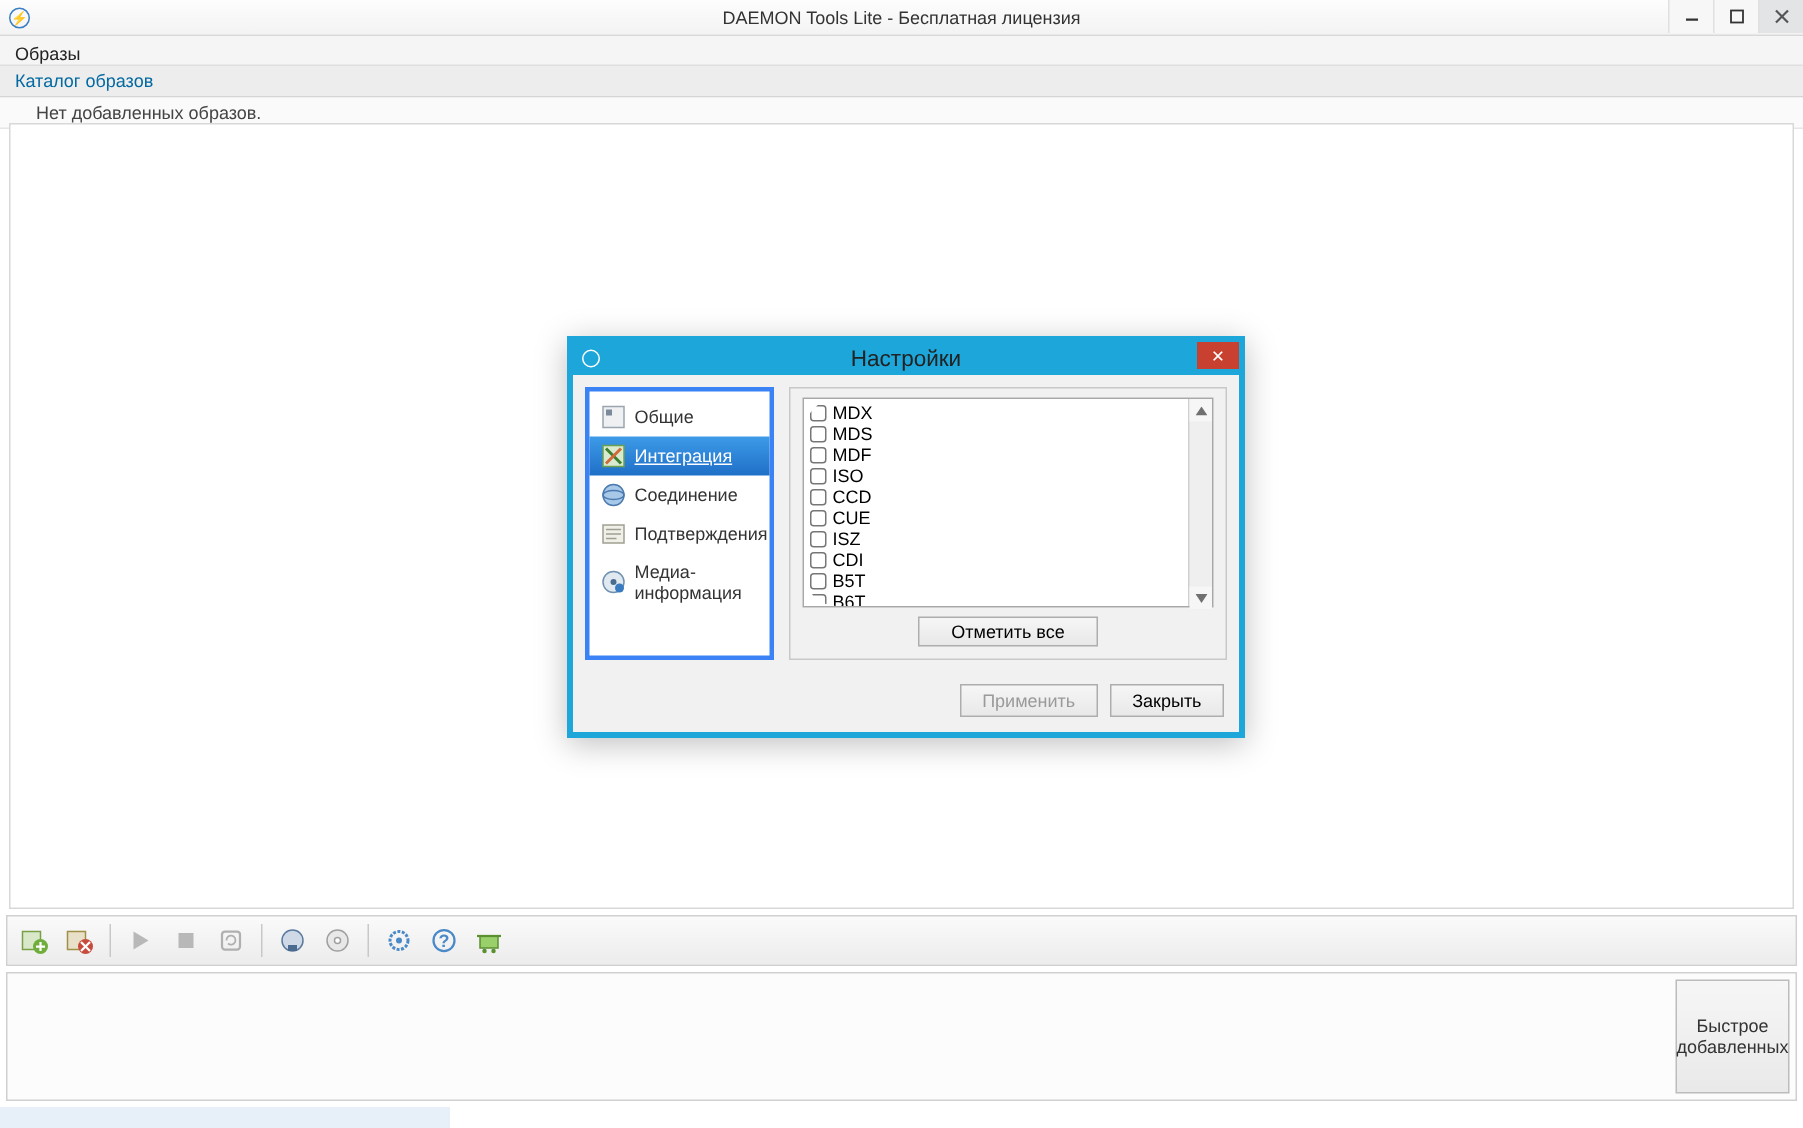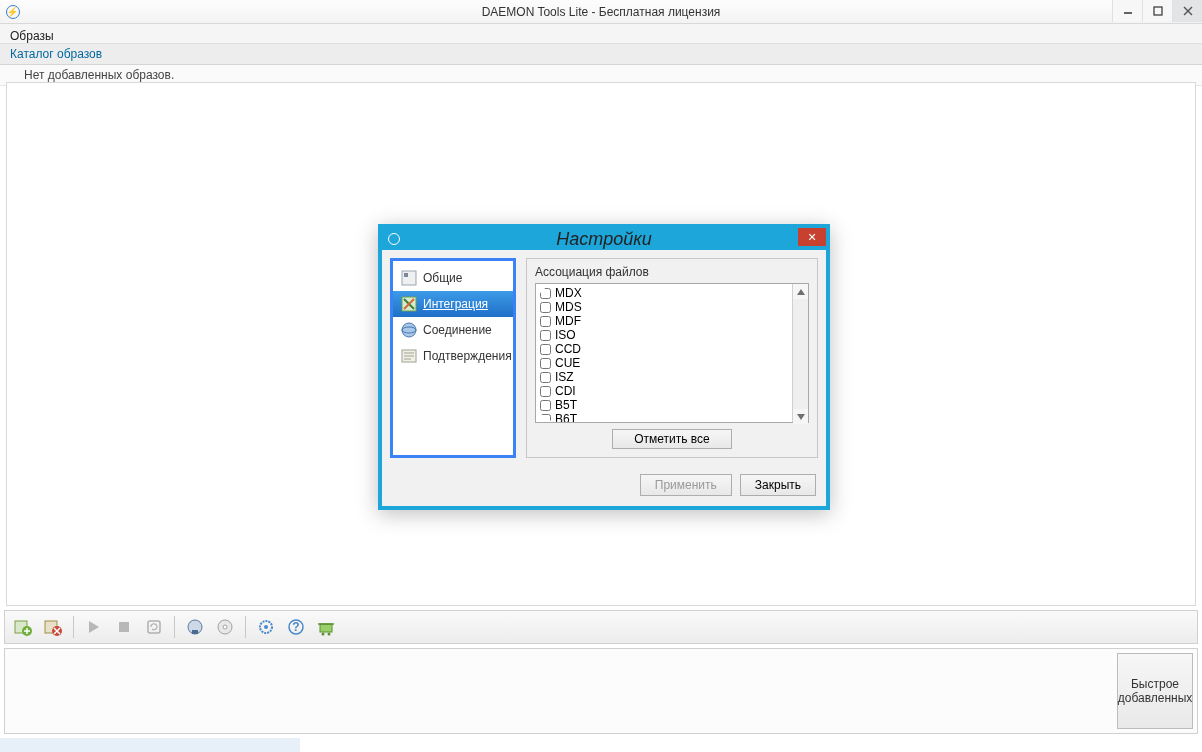--- a/index.html
+++ b/index.html
@@ -34,21 +34,21 @@
 .bottom-panel { position:absolute; left:4px; right:4px; bottom:18px; height:86px; border:1px solid #d0d0d0; background:#fcfcfc; }
 .quick-mount { position:absolute; right:4px; top:4px; bottom:4px; width:76px; border:1px solid #bcbcbc; background:linear-gradient(#f6f6f6,#e9e9e9); display:flex; align-items:center; justify-content:center; text-align:center; color:#333; line-height:1.2; padding:4px; }
 
 
 .footer-strip { position:absolute; left:0; bottom:0; height:14px; width:300px; background:#5b9bd5; opacity:.15; }
 
 
 .dialog { position:absolute; left:378px; top:224px; width:452px; background:#f1f1f1; border:4px solid #1ca6d9; box-shadow:0 4px 20px rgba(0,0,0,.25); }
 .dlg-titlebar { height:22px; background:#1ca6d9; display:flex; align-items:center; position:relative; }
 .dlg-titlebar .gear { width:12px; height:12px; margin-left:6px; border:1.5px solid #fff; border-radius:50%; }
-.dlg-titlebar .dlg-title { position:absolute; left:0; right:0; text-align:center; color:#222; font-size:18px;font-style:italic; }
+.dlg-titlebar .dlg-title { position:absolute; left:0; right:0; text-align:center; color:#222; font-size:15px; }
 .dlg-close { position:absolute; right:0; top:0; width:28px; height:18px; background:#c8402f; color:#fff; display:flex; align-items:center; justify-content:center; font-size:11px; }
 .dlg-body { display:flex; padding:8px; gap:10px; }
 .nav-pane { width:126px; border:3px solid #3b82f6; background:#fff; padding:4px 0; }
 .nav-item { display:flex; align-items:center; gap:6px; padding:5px 8px; color:#333; cursor:default; }
 .nav-item.active { background:linear-gradient(#3d9be8,#1f6fc7); color:#fff; }
 .nav-item.active .nav-label { text-decoration:underline; }
 .nav-icon { width:16px; height:16px; display:flex; align-items:center; justify-content:center; }
 .content-pane { flex:1; }
 .group { border:1px solid #c8c8c8; padding:6px 8px 8px; background:#f1f1f1; }
 .group-title { color:#333; margin-bottom:4px; }
@@ -214,24 +214,33 @@
         <span class="nav-icon">
             <svg width="16" height="16">
               <rect x="1" y="2" width="14" height="12" fill="#f0f0e8" stroke="#a0a090"></rect>
               <line x1="3" y1="5" x2="13" y2="5" stroke="#a0a090"></line>
               <line x1="3" y1="8" x2="13" y2="8" stroke="#a0a090"></line>
               <line x1="3" y1="11" x2="10" y2="11" stroke="#a0a090"></line>
             </svg>
           </span>
         <span class="nav-label">Подтверждения</span>
       </div>
+      <div class="nav-item">
+        <span class="nav-icon">
+            <svg width="16" height="16">
+              <circle cx="8" cy="8" r="7" fill="#e0e8f0" stroke="#7090b0"></circle>
+              <circle cx="8" cy="8" r="2" fill="#4a6a90"></circle>
+              <circle cx="12" cy="12" r="3" fill="#3a7ac0"></circle>
+            </svg>
+          </span>
+        <span class="nav-label">Медиа-информация</span>
+      </div>
     </div>
     <div class="content-pane">
       <div class="group">
-        <div class="group-title">Ассоциация файлов</div>
         <div class="listbox">
           <div class="listbox-inner">
             <div class="list-item">
                 <input type="checkbox" style="">
                 <span>MDX</span>
               </div>
             <div class="list-item">
                 <input type="checkbox" style="">
                 <span>MDS</span>
               </div>

